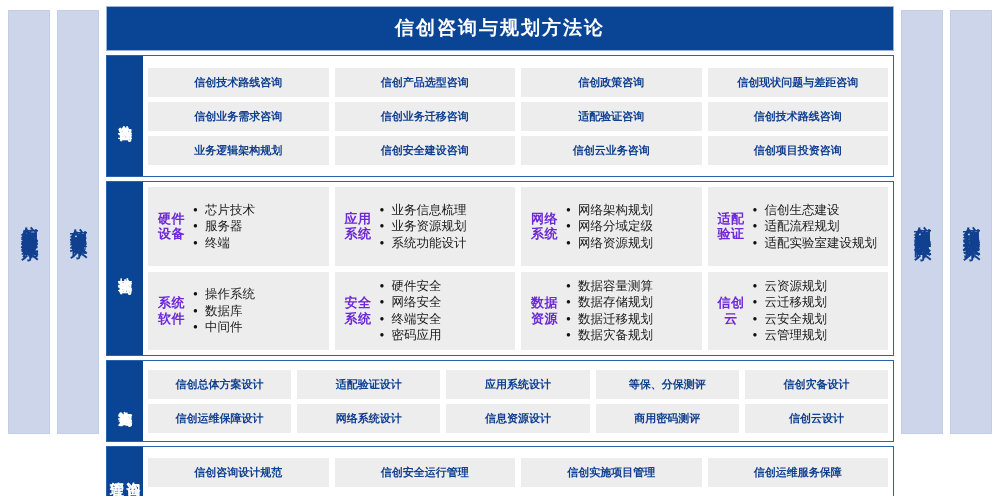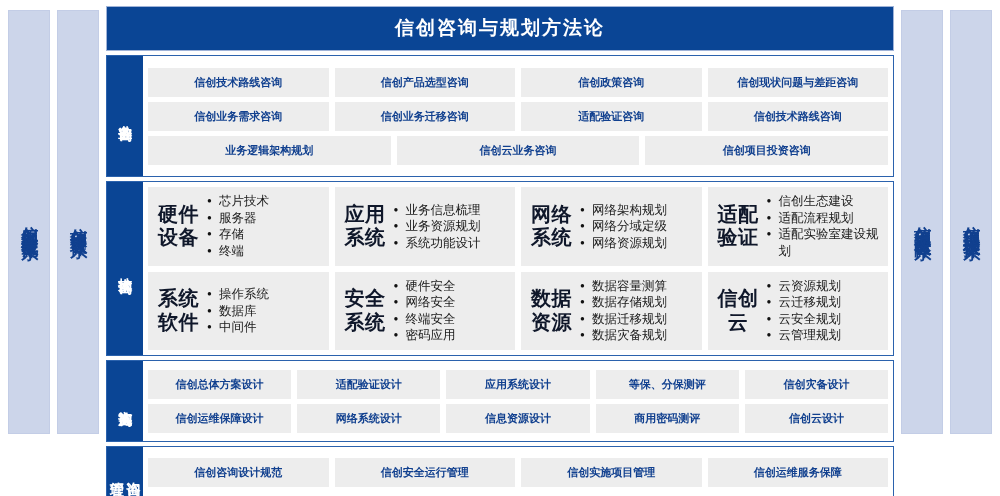--- a/index.html
+++ b/index.html
@@ -122,22 +122,22 @@
     flex: 1 1 0;
     background: #ededed;
     display: flex;
     align-items: center;
     padding: 6px 6px 6px 10px;
     gap: 8px;
     min-width: 0;
   }
   .card-title {
     flex: 0 0 auto;
-    color: #0f172a;
-    font-size: 20px;
+    color: #6d28d9;
+    font-size: 13px;
     font-weight: bold;
     line-height: 1.18;
     text-align: center;
     letter-spacing: 0.5px;
   }
   .card-list {
     flex: 1 1 auto;
     list-style: none;
     min-width: 0;
   }
@@ -195,38 +195,38 @@
           <div class="chip">信创现状问题与差距咨询</div>
         </div>
         <div class="chip-row">
           <div class="chip">信创业务需求咨询</div>
           <div class="chip">信创业务迁移咨询</div>
           <div class="chip">适配验证咨询</div>
           <div class="chip">信创技术路线咨询</div>
         </div>
         <div class="chip-row">
           <div class="chip">业务逻辑架构规划</div>
+          <div class="chip">信创安全建设咨询</div>
           <div class="chip">信创云业务咨询</div>
           <div class="chip">信创项目投资咨询</div>
         </div>
       </div>
     </div>
 
     <div class="band band-tech">
       <div class="band-label">
         <span class="vlabel">技术咨询</span>
       </div>
       <div class="band-body">
         <div class="card-row">
           <div class="card">
             <div class="card-title">硬件<br>设备</div>
             <ul class="card-list">
                 <li>芯片技术</li>
                 <li>服务器</li>
-                <li>存储</li>
                 <li>终端</li>
               </ul>
           </div>
           <div class="card">
             <div class="card-title">应用<br>系统</div>
             <ul class="card-list">
                 <li>业务信息梳理</li>
                 <li>业务资源规划</li>
                 <li>系统功能设计</li>
               </ul>

